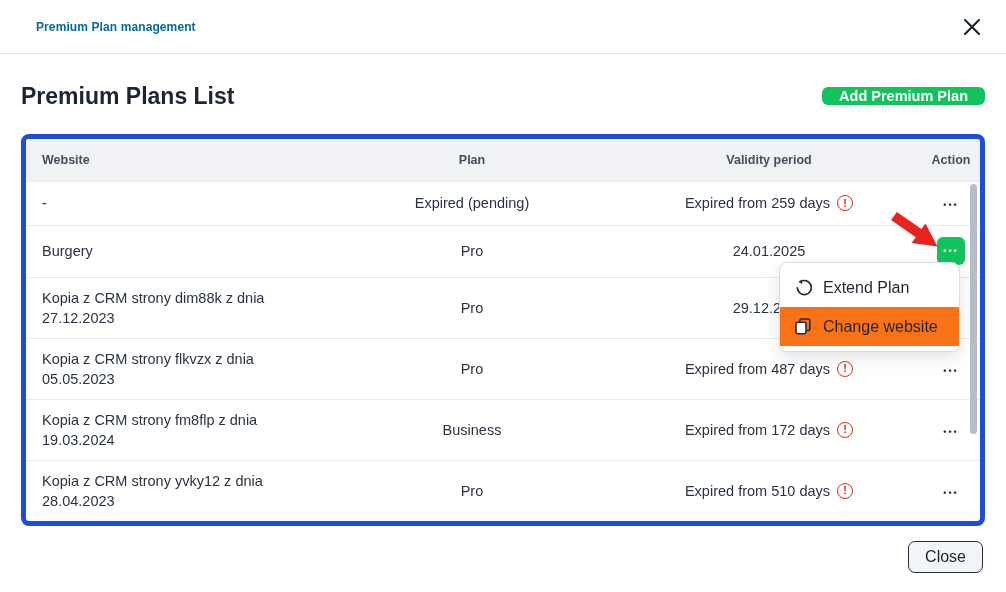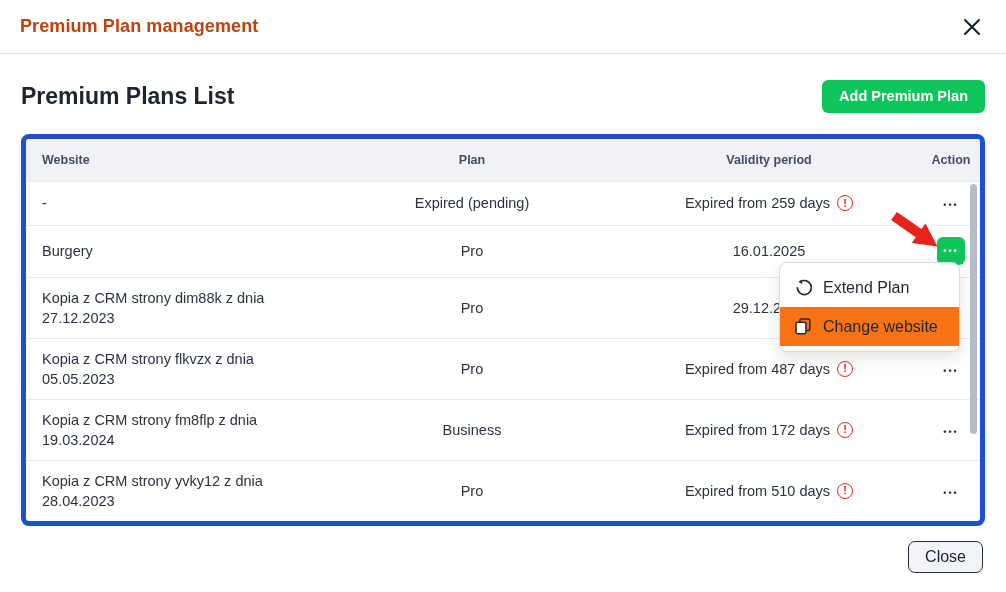--- a/index.html
+++ b/index.html
@@ -3,31 +3,31 @@
 <meta charset="utf-8">
 <style>
   * { margin:0; padding:0; box-sizing:border-box; }
   html,body { width:1006px; height:592px; background:#ffffff; overflow:hidden;
     font-family:"Liberation Sans","DejaVu Sans",sans-serif; color:#222b38; }
   .modal { position:relative; width:1006px; height:592px; background:#fff; }
 
   
   .modal-header { height:54px; display:flex; align-items:center; justify-content:space-between;
     padding:0 22px 0 20px; border-bottom:1px solid #dcdfe3; }
-  .modal-title { font-size:18px; font-weight:600; color:#c2410c; letter-spacing:.1px; }
+  .modal-title { font-size:12px; font-weight:600; color:#0369a1; letter-spacing:.1px;margin-left:16px; }
   .close-x { background:none; border:none; cursor:pointer; width:24px; height:24px;
     display:flex; align-items:center; justify-content:center; }
 
   
   .modal-body { padding:0 21px; }
   .list-header { display:flex; align-items:center; justify-content:space-between;
     margin-top:25px; height:34px; }
   .list-title { font-size:23px; font-weight:600; color:#1c2532; }
   .btn-add { background:#10c45c; color:#fff; border:none; border-radius:6px;
-    font-family:inherit; font-size:14.5px; font-weight:600; padding:0 17px; height:33px;
+    font-family:inherit; font-size:14.5px; font-weight:600; padding:0 17px; height:18px;
     cursor:pointer; }
 
   
   .table-wrap { position:relative; margin-top:21px; border:5px solid #1d4ed8;
     border-radius:8px; overflow:hidden; background:#fff; }
   table { width:100%; border-collapse:collapse; table-layout:fixed; }
   col.c-website { width:291px; } col.c-plan { width:310px; }
   col.c-validity { width:284px; } col.c-action { width:80px; }
   thead th { background:#f0f2f6; height:42px; font-size:12.5px; font-weight:700;
     color:#434e5e; text-align:center; padding:0 8px; }
@@ -118,21 +118,21 @@
                   <span>Expired from 259 days</span>
                   <span class="warn-icon">!</span>
                 </span></td>
             <td><button class="dots">•••</button></td>
           </tr>
           <tr class="h52">
             <td class="cell-website">
                 <div class="w-text">Burgery</div>
               </td>
             <td>Pro</td>
-            <td>16.01.2025</td>
+            <td>24.01.2025</td>
             <td><button class="dots-green">•••</button></td>
           </tr>
           <tr class="h61">
             <td class="cell-website">
                 <div class="w-text">Kopia z CRM strony dim88k z dnia 27.12.2023</div>
               </td>
             <td>Pro</td>
             <td>29.12.2024</td>
             <td><button class="dots">•••</button></td>
           </tr>

